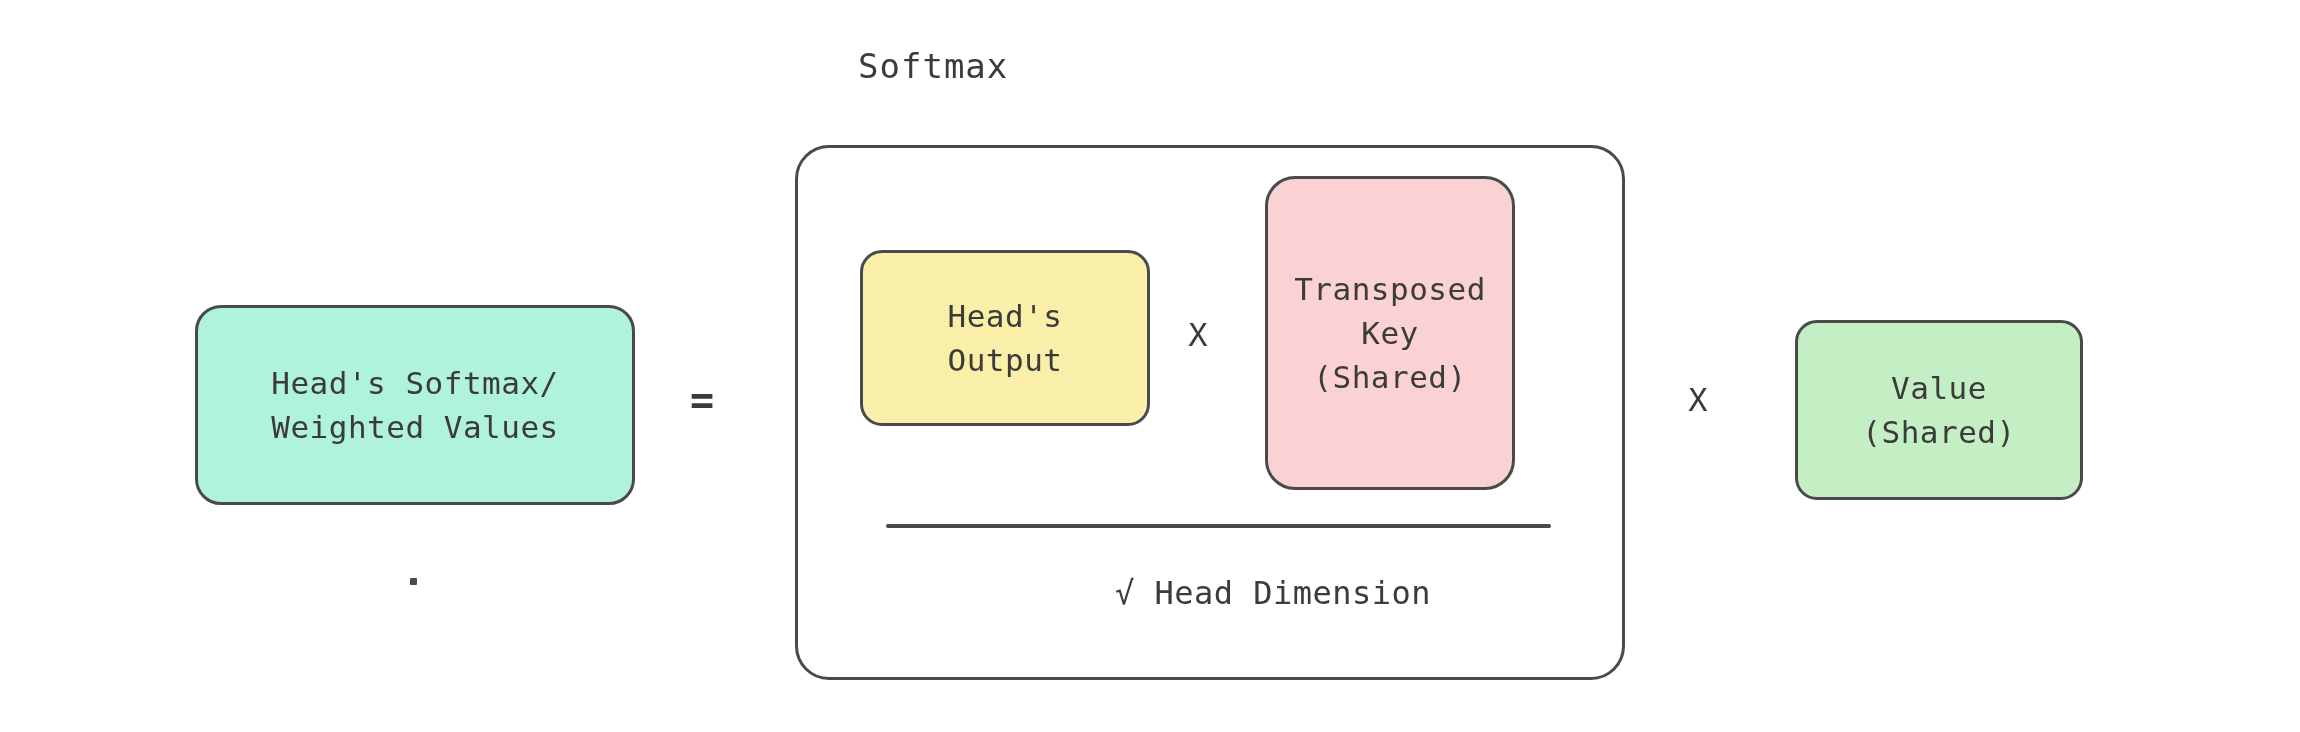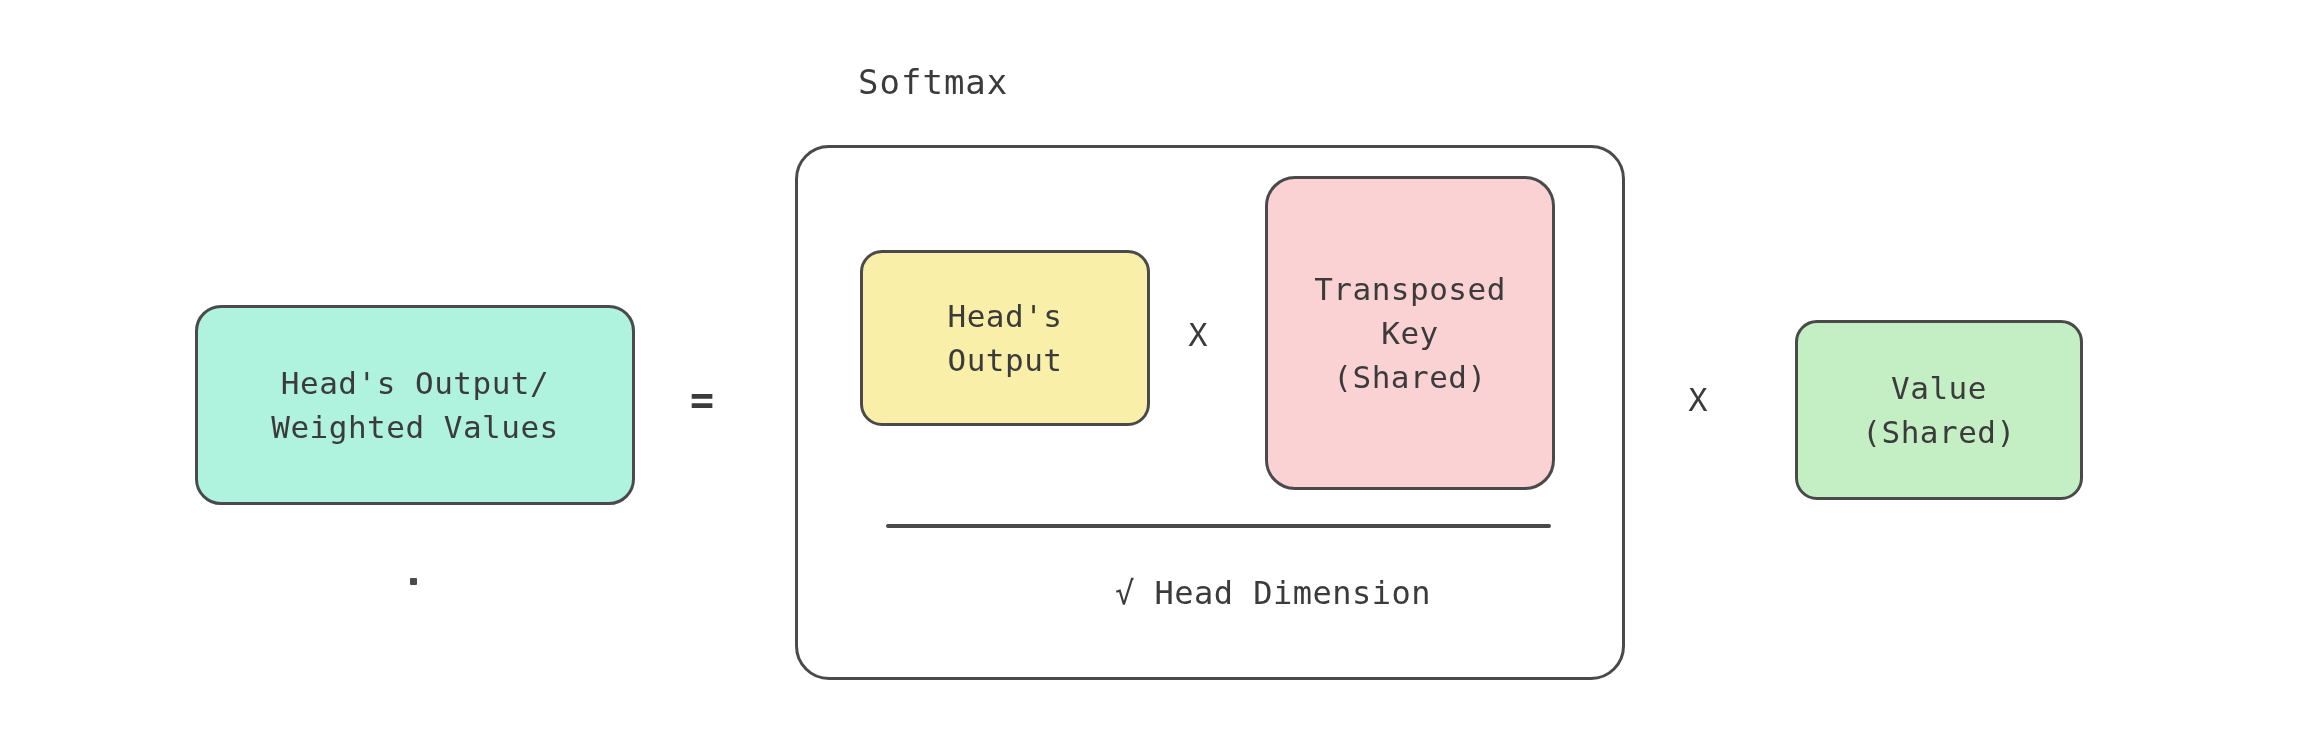--- a/index.html
+++ b/index.html
@@ -67,21 +67,21 @@
     width: 7px;
     height: 7px;
     background: #4a4a4a;
     border-radius: 1px;
   }
 
   
   #softmax-label {
     position: absolute;
     left: 858px;
-    top: 62px;
+    top: 46px;
     font-size: 34px;
     color: #3b3b3b;
     font-family: "DejaVu Sans Mono", monospace;
     letter-spacing: 1px;
   }
 
   
   #softmax-container {
     position: absolute;
     left: 795px;
@@ -117,21 +117,21 @@
     justify-content: center;
     font-size: 32px;
     color: #3b3b3b;
     font-family: "DejaVu Sans Mono", monospace;
   }
 
   
   #node-key {
     left: 1265px;
     top: 176px;
-    width: 290px;
+    width: 250px;
     height: 314px;
     border-radius: 30px;
     background: #fbd2d4;
     font-size: 31px;
   }
 
   
   #fraction-bar {
     position: absolute;
     left: 886px;
@@ -179,21 +179,21 @@
     border-radius: 22px;
     background: #c4efc4;
     font-size: 31px;
   }
 </style>
 </head>
 <body>
 
 <div id="canvas">
 
-  <div class="node" id="node-output">Head's Output/
+  <div class="node" id="node-output">Head's Softmax/
 Weighted Values</div>
 
   <div id="equals-sign">=</div>
 
   <div id="stray-dot"></div>
 
   <div id="softmax-label">Softmax</div>
 
   <div id="softmax-container"></div>
 

